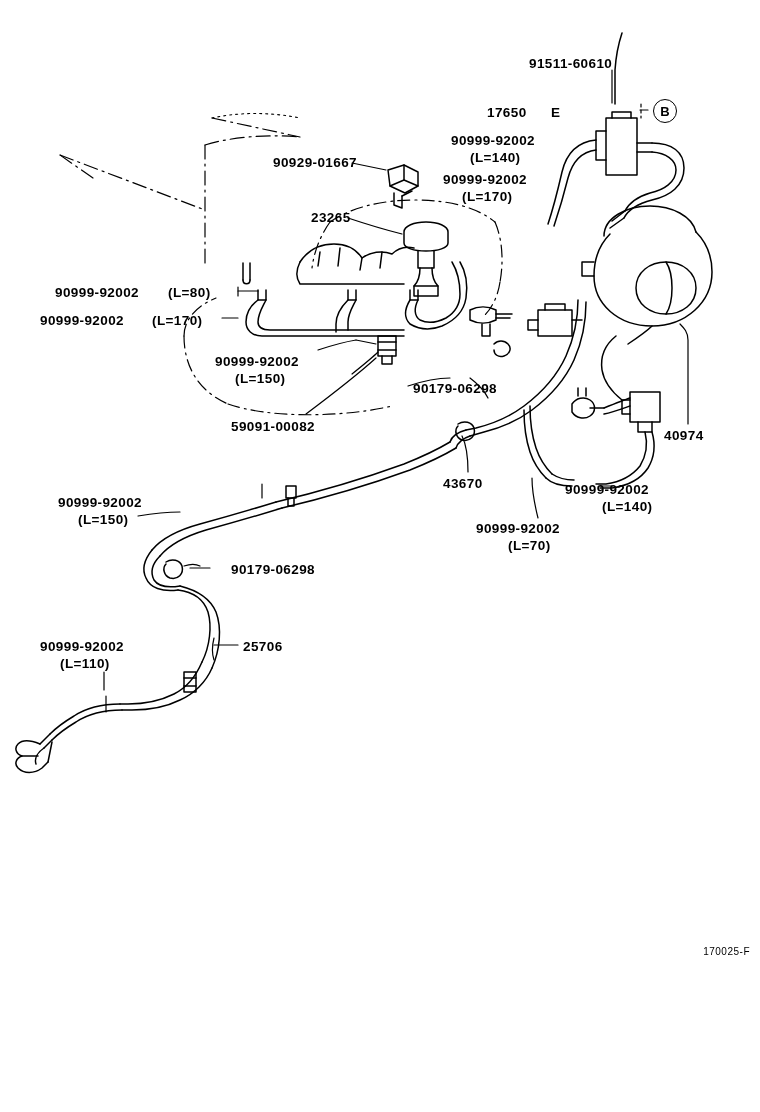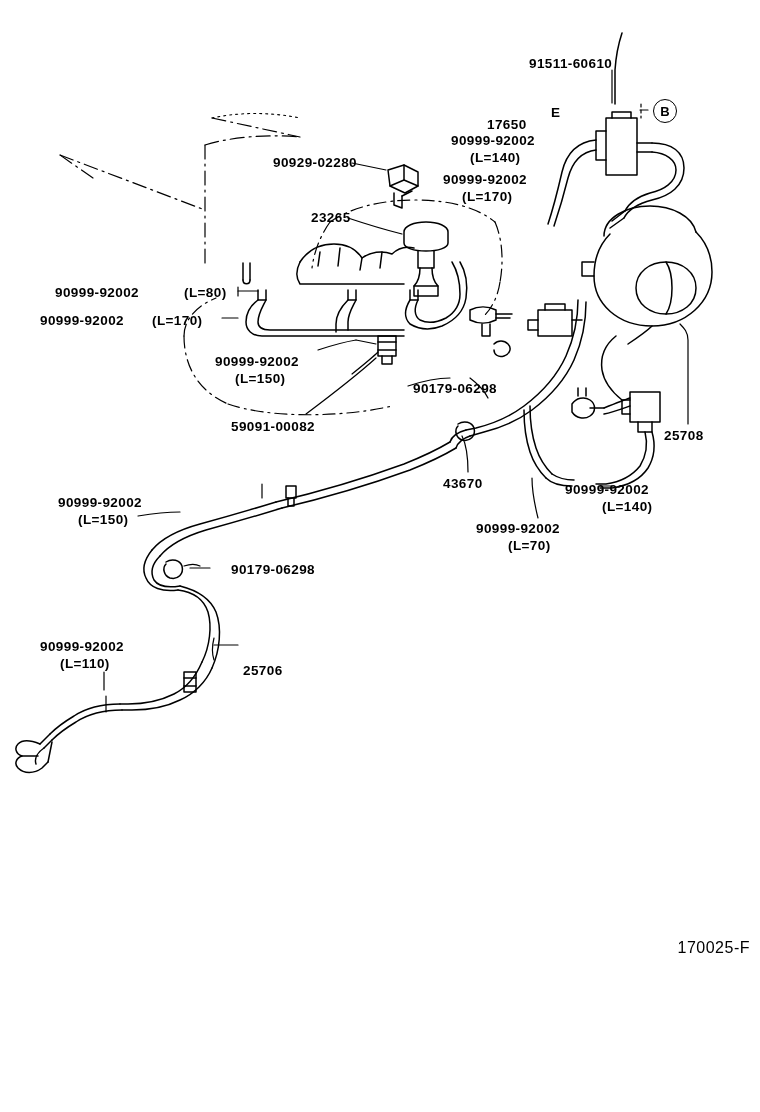--- a/index.html
+++ b/index.html
@@ -35,21 +35,21 @@
     color: #000;
     letter-spacing: 0.4px;
     white-space: pre;
     line-height: 15px;
   }
   .footer-code {
     position: absolute;
     right: 10px;
     bottom: 8px;
     font-family: "Liberation Sans", sans-serif;
-    font-size: 16px;
+    font-size: 10px;
     color: #000;
     letter-spacing: 0.5px;
   }
   .circle-ref {
     position: absolute;
     width: 24px;
     height: 24px;
     border: 1.6px solid #000;
     border-radius: 50%;
     font-size: 13px;
@@ -253,60 +253,60 @@
       <path d="M408 386 C420 382 436 378 450 378" stroke-width="1.2"></path>
       <path d="M470 378 C478 384 484 390 488 398" stroke-width="1.2"></path>
 
       <path d="M318 350 C330 346 344 342 356 340" stroke-width="1.2"></path>
       <path d="M356 340 L376 344" stroke-width="1.2"></path>
 
     </g>
   </svg>
 
   <div class="label" style="left:529px; top:56px;">91511-60610</div>
-  <div class="label" style="left:487px; top:117px;text-align:right;">17650</div>
+  <div class="label" style="left:487px; top:105px;text-align:right;">17650</div>
   <div class="label" style="left:551px; top:105px;">E</div>
 
   <div class="label" style="left:451px; top:133px;">90999-92002</div>
   <div class="label" style="left:470px; top:150px;">(L=140)</div>
 
   <div class="label" style="left:443px; top:172px;">90999-92002</div>
   <div class="label" style="left:462px; top:189px;">(L=170)</div>
 
-  <div class="label" style="left:273px; top:155px;">90929-02280</div>
+  <div class="label" style="left:273px; top:155px;">90929-01667</div>
   <div class="label" style="left:311px; top:210px;">23265</div>
 
   <div class="label" style="left:55px; top:285px;">90999-92002</div>
-  <div class="label" style="left:168px; top:285px;margin-left:16px;">(L=80)</div>
+  <div class="label" style="left:168px; top:285px;">(L=80)</div>
 
   <div class="label" style="left:40px; top:313px;">90999-92002</div>
   <div class="label" style="left:152px; top:313px;">(L=170)</div>
 
   <div class="label" style="left:215px; top:354px;">90999-92002</div>
   <div class="label" style="left:235px; top:371px;">(L=150)</div>
 
   <div class="label" style="left:413px; top:381px;">90179-06298</div>
   <div class="label" style="left:231px; top:419px;">59091-00082</div>
 
-  <div class="label" style="left:664px; top:428px;">25708</div>
+  <div class="label" style="left:664px; top:428px;">40974</div>
   <div class="label" style="left:443px; top:476px;">43670</div>
 
   <div class="label" style="left:565px; top:482px;">90999-92002</div>
   <div class="label" style="left:602px; top:499px;">(L=140)</div>
 
   <div class="label" style="left:476px; top:521px;">90999-92002</div>
   <div class="label" style="left:508px; top:538px;text-align:right;">(L=70)</div>
 
   <div class="label" style="left:58px; top:495px;">90999-92002</div>
   <div class="label" style="left:78px; top:512px;">(L=150)</div>
 
   <div class="label" style="left:231px; top:562px;">90179-06298</div>
 
   <div class="label" style="left:40px; top:639px;">90999-92002</div>
   <div class="label" style="left:60px; top:656px;">(L=110)</div>
 
-  <div class="label" style="left:243px; top:639px;margin-top:24px;">25706</div>
+  <div class="label" style="left:243px; top:639px;">25706</div>
 
   <div class="circle-ref" style="left:653px; top:99px;">B</div>
 
   <div class="footer-code">170025-F</div>
 
 </div>
 
 </body></html>

